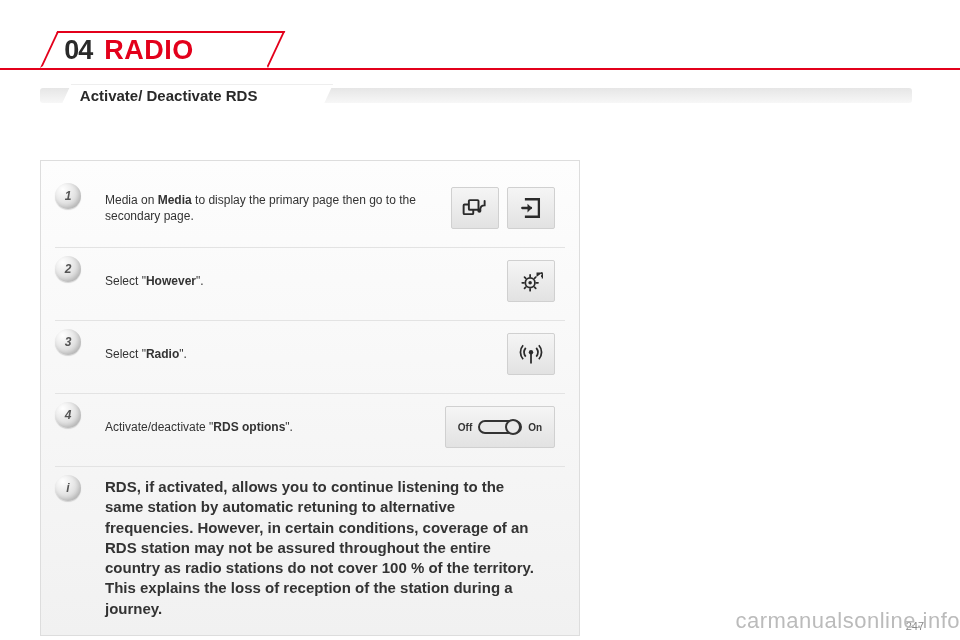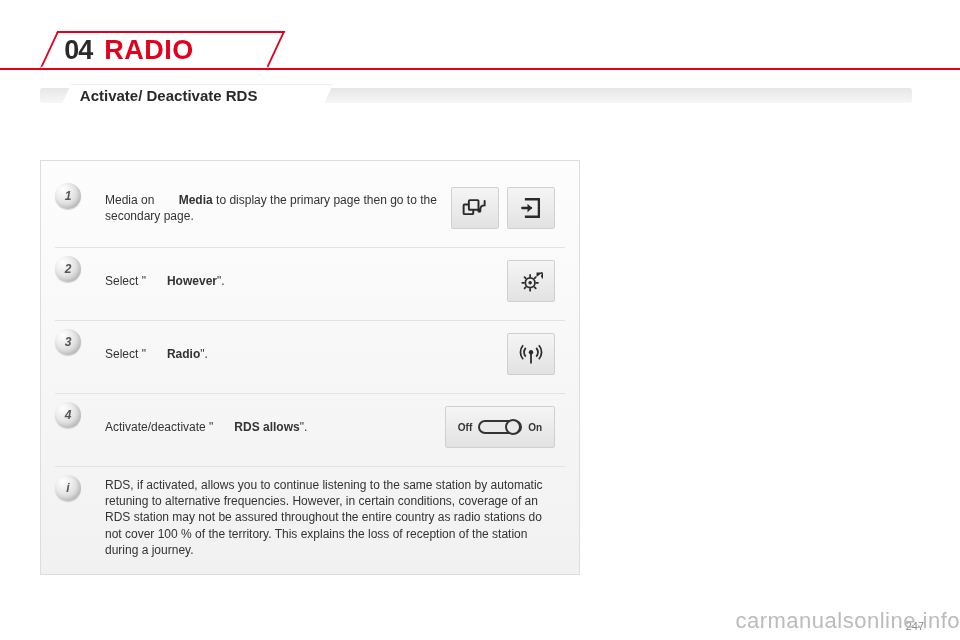--- a/index.html
+++ b/index.html
@@ -120,21 +120,21 @@
       display: flex;
       align-items: center;
       justify-content: center;
     }
     .step-text {
       flex: 1;
       font-size: 12px;
       line-height: 1.35;
       color: #333;
     }
-    .step-text b { font-weight: 700; margin-left: 21px; }
+    .step-text b { font-weight: 700; }
     .icon-row {
       display: flex;
       gap: 8px;
       align-items: flex-start;
     }
     .ui-icon {
       width: 48px; height: 42px;
       background: linear-gradient(#f5f5f5, #e2e2e2);
       border: 1px solid #d0d0d0;
       border-radius: 2px;
@@ -163,21 +163,21 @@
     }
     .toggle-knob {
       position: absolute;
       right: -1px; top: -3px;
       width: 16px; height: 16px;
       border: 2px solid #333;
       border-radius: 50%;
       background: #eaeaea;
     }
     .info-step { align-items: flex-start; padding-top: 10px; padding-bottom: 6px; }
-    .info-step .step-text { font-size: 12px; padding-right: 10px; }
+    .info-step .step-text { font-size: 15px; padding-right: 10px; font-weight: bold; }
     .watermark {
       position: absolute;
       right: 0;
       bottom: 6px;
       font-size: 22px;
       color: #bbb;
       letter-spacing: 0.5px;
       font-family: Arial, sans-serif;
     }
     .pagenum {
@@ -271,21 +271,21 @@
             <path d="M25 6 a12 12 0 0 1 0 16"></path>
             <path d="M16 16 v10" stroke-linecap="round"></path>
           </svg>
         </div>
       </div>
     </div>
 
     <div class="step">
       <div class="badge">4</div>
       <div class="step-text">
-        <span>Activate/deactivate "</span><b>RDS allows</b><span>".</span>
+        <span>Activate/deactivate "</span><b>RDS options</b><span>".</span>
       </div>
       <div class="icon-row">
         <div class="ui-icon" style="width:110px;">
           <div class="toggle">
             <span>Off</span>
             <span class="toggle-track">
               <span class="toggle-knob"></span>
             </span>
             <span>On</span>
           </div>

